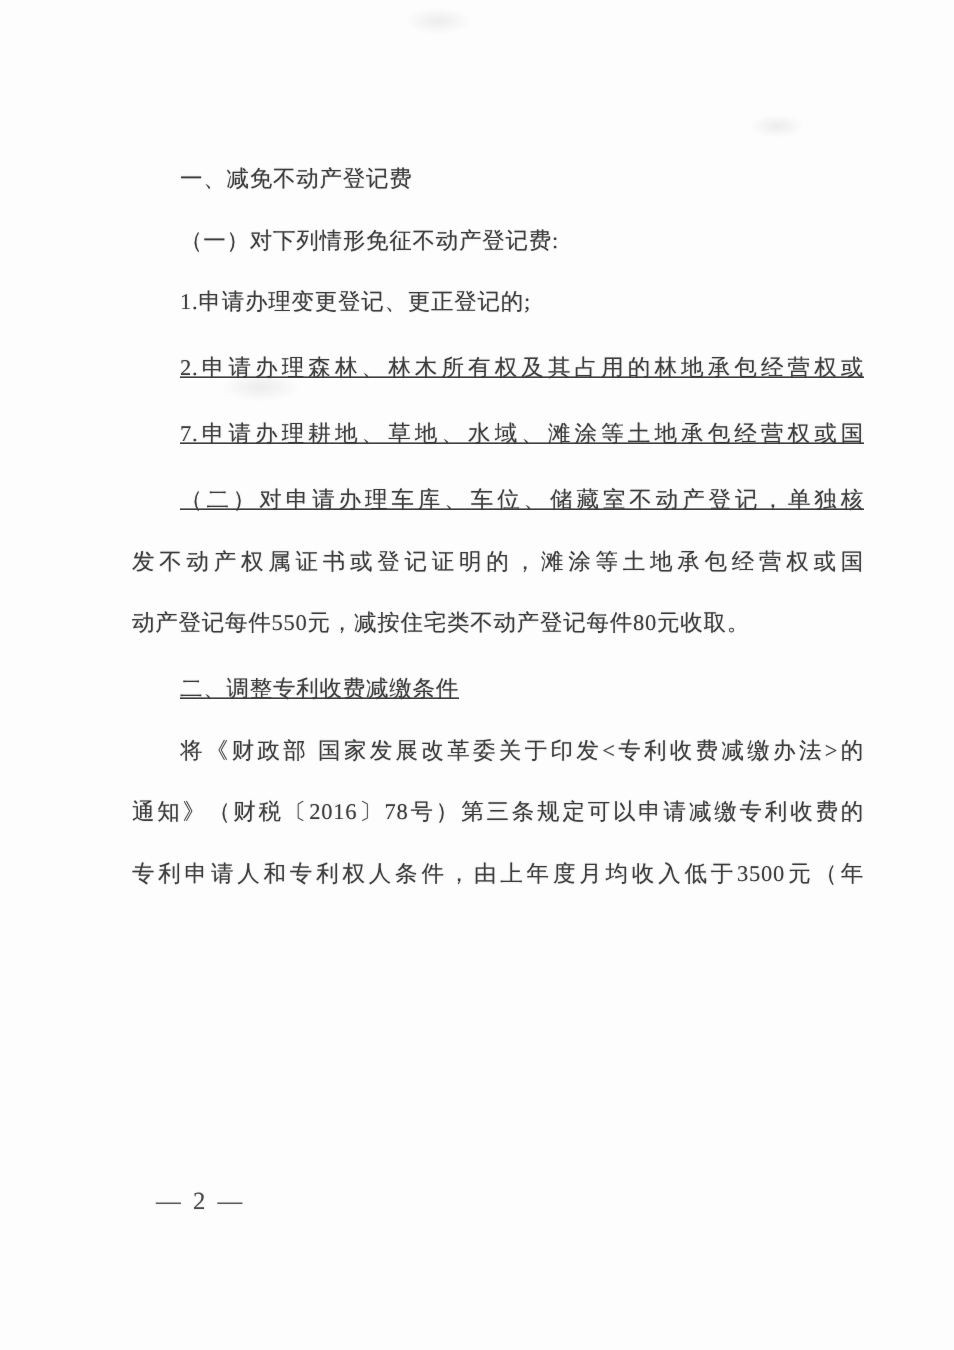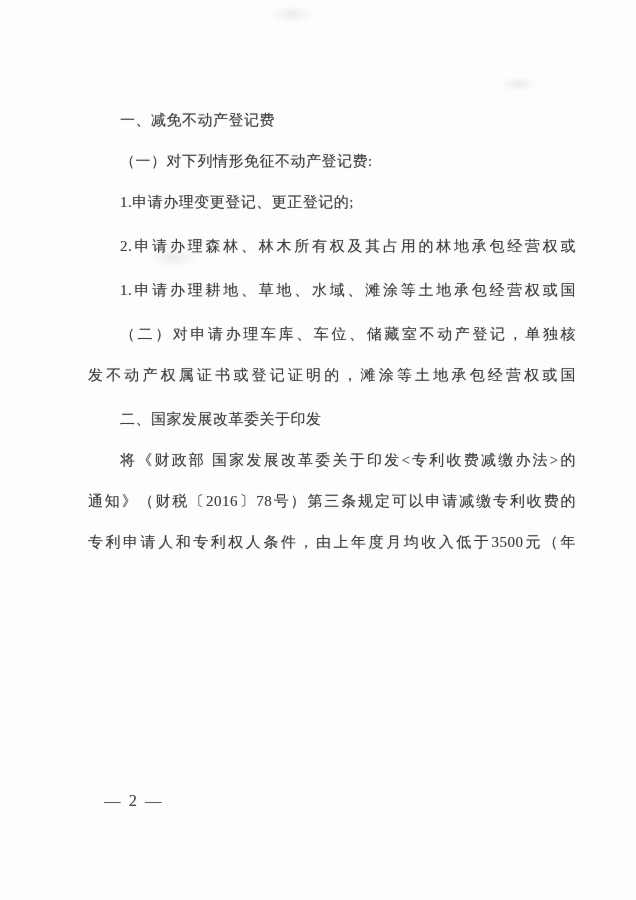--- a/index.html
+++ b/index.html
@@ -32,20 +32,21 @@
   }
   .indent {
     text-indent: 32px;
   }
   .justify {
     text-align: justify;
     text-align-last: justify;
   }
   .gap {
     margin-top: 3px;
+    text-decoration: underline;
   }
   .footer {
     position: absolute;
     left: 104px;
     top: 790px;
     font-size: 16.5px;
     line-height: 22px;
     color: #4a4a4a;
     letter-spacing: 2px;
     text-shadow: 0 0 1px rgba(70,70,70,0.35);
@@ -67,24 +68,25 @@
 
   <div class="smudge smudge-1"></div>
   <div class="smudge smudge-2"></div>
   <div class="smudge smudge-3"></div>
 
   <div class="content">
     <div class="line indent">一、减免不动产登记费</div>
     <div class="line indent">（一）对下列情形免征不动产登记费:</div>
     <div class="line indent">1.申请办理变更登记、更正登记的;</div>
     <div class="line indent justify gap">2.申请办理森林、林木所有权及其占用的林地承包经营权或</div>
-    <div class="line indent justify gap">1.申请办理耕地、草地、水域、滩涂等土地承包经营权或国</div>
+    <div class="line indent justify gap">7.申请办理耕地、草地、水域、滩涂等土地承包经营权或国</div>
     <div class="line indent justify gap">（二）对申请办理车库、车位、储藏室不动产登记，单独核</div>
     <div class="line justify">发不动产权属证书或登记证明的，滩涂等土地承包经营权或国</div>
-    <div class="line indent gap">二、国家发展改革委关于印发</div>
+    <div class="line">动产登记每件550元，减按住宅类不动产登记每件80元收取。</div>
+    <div class="line indent gap">二、调整专利收费减缴条件</div>
     <div class="line indent justify">将《财政部 国家发展改革委关于印发&lt;专利收费减缴办法&gt;的</div>
     <div class="line justify">通知》（财税〔2016〕78号）第三条规定可以申请减缴专利收费的</div>
     <div class="line justify">专利申请人和专利权人条件，由上年度月均收入低于3500元（年</div>
   </div>
 
   <div class="footer">— 2 —</div>
 
 </div>
 
 </body></html>

